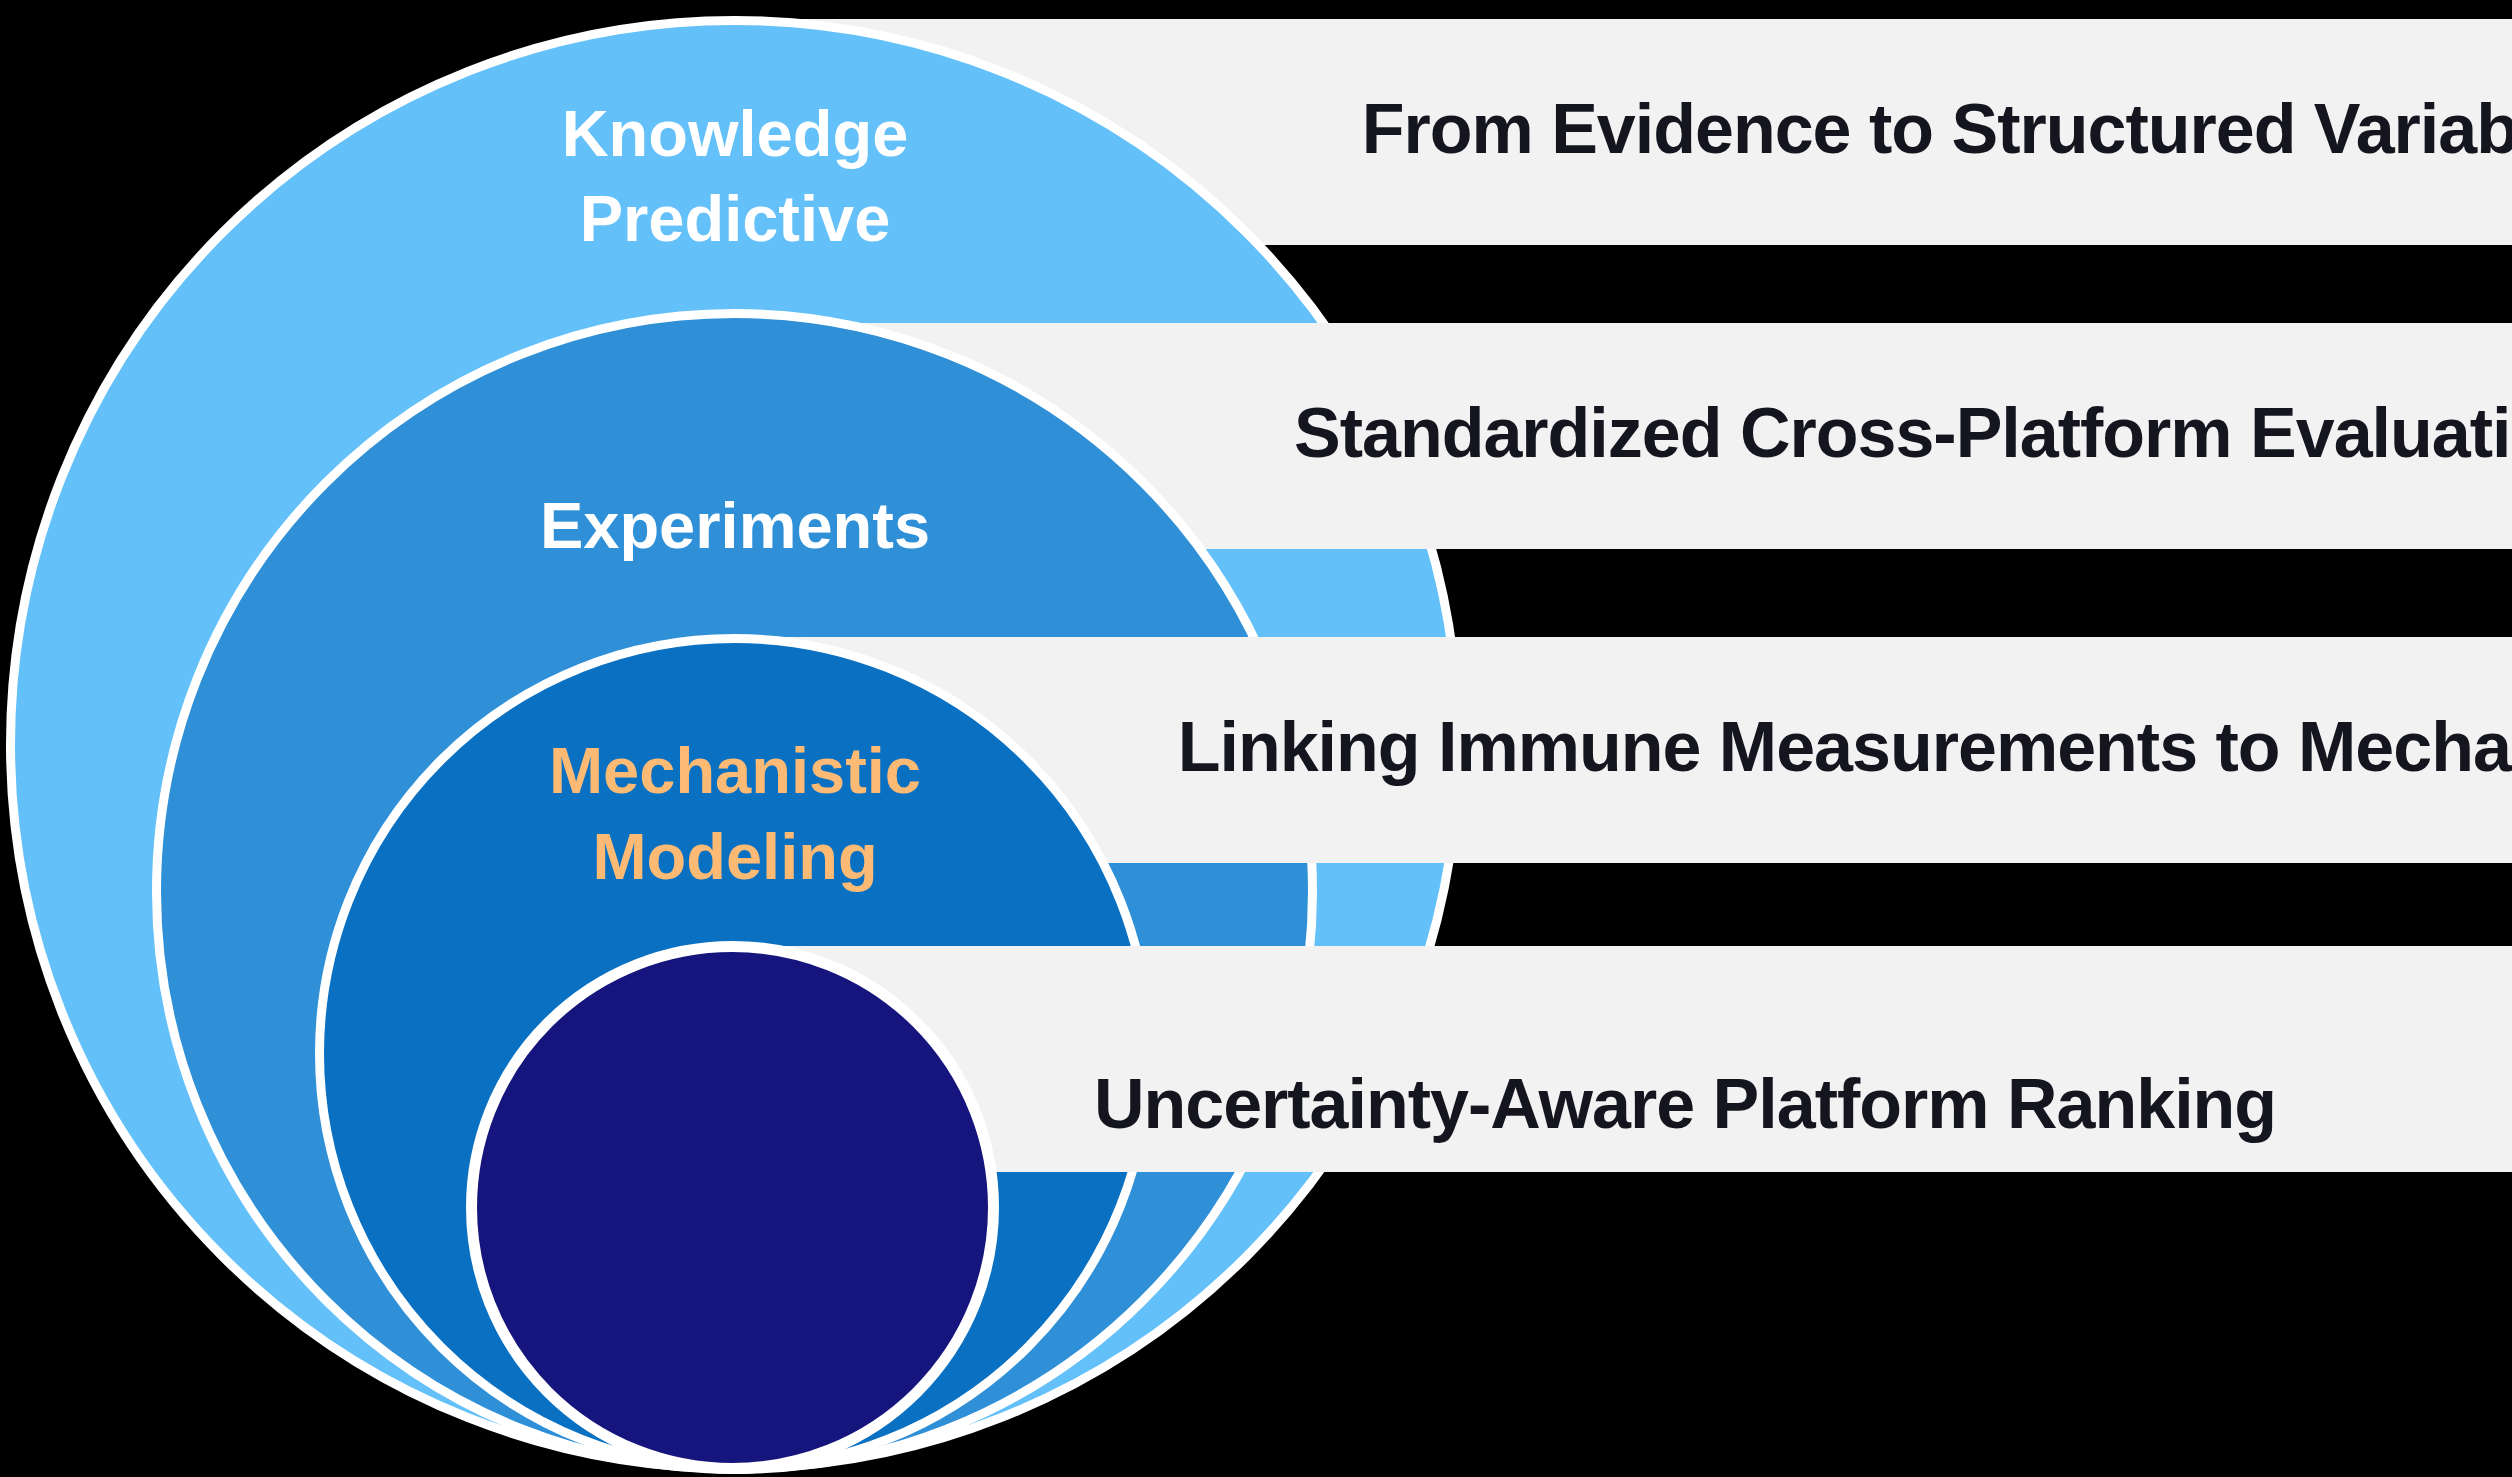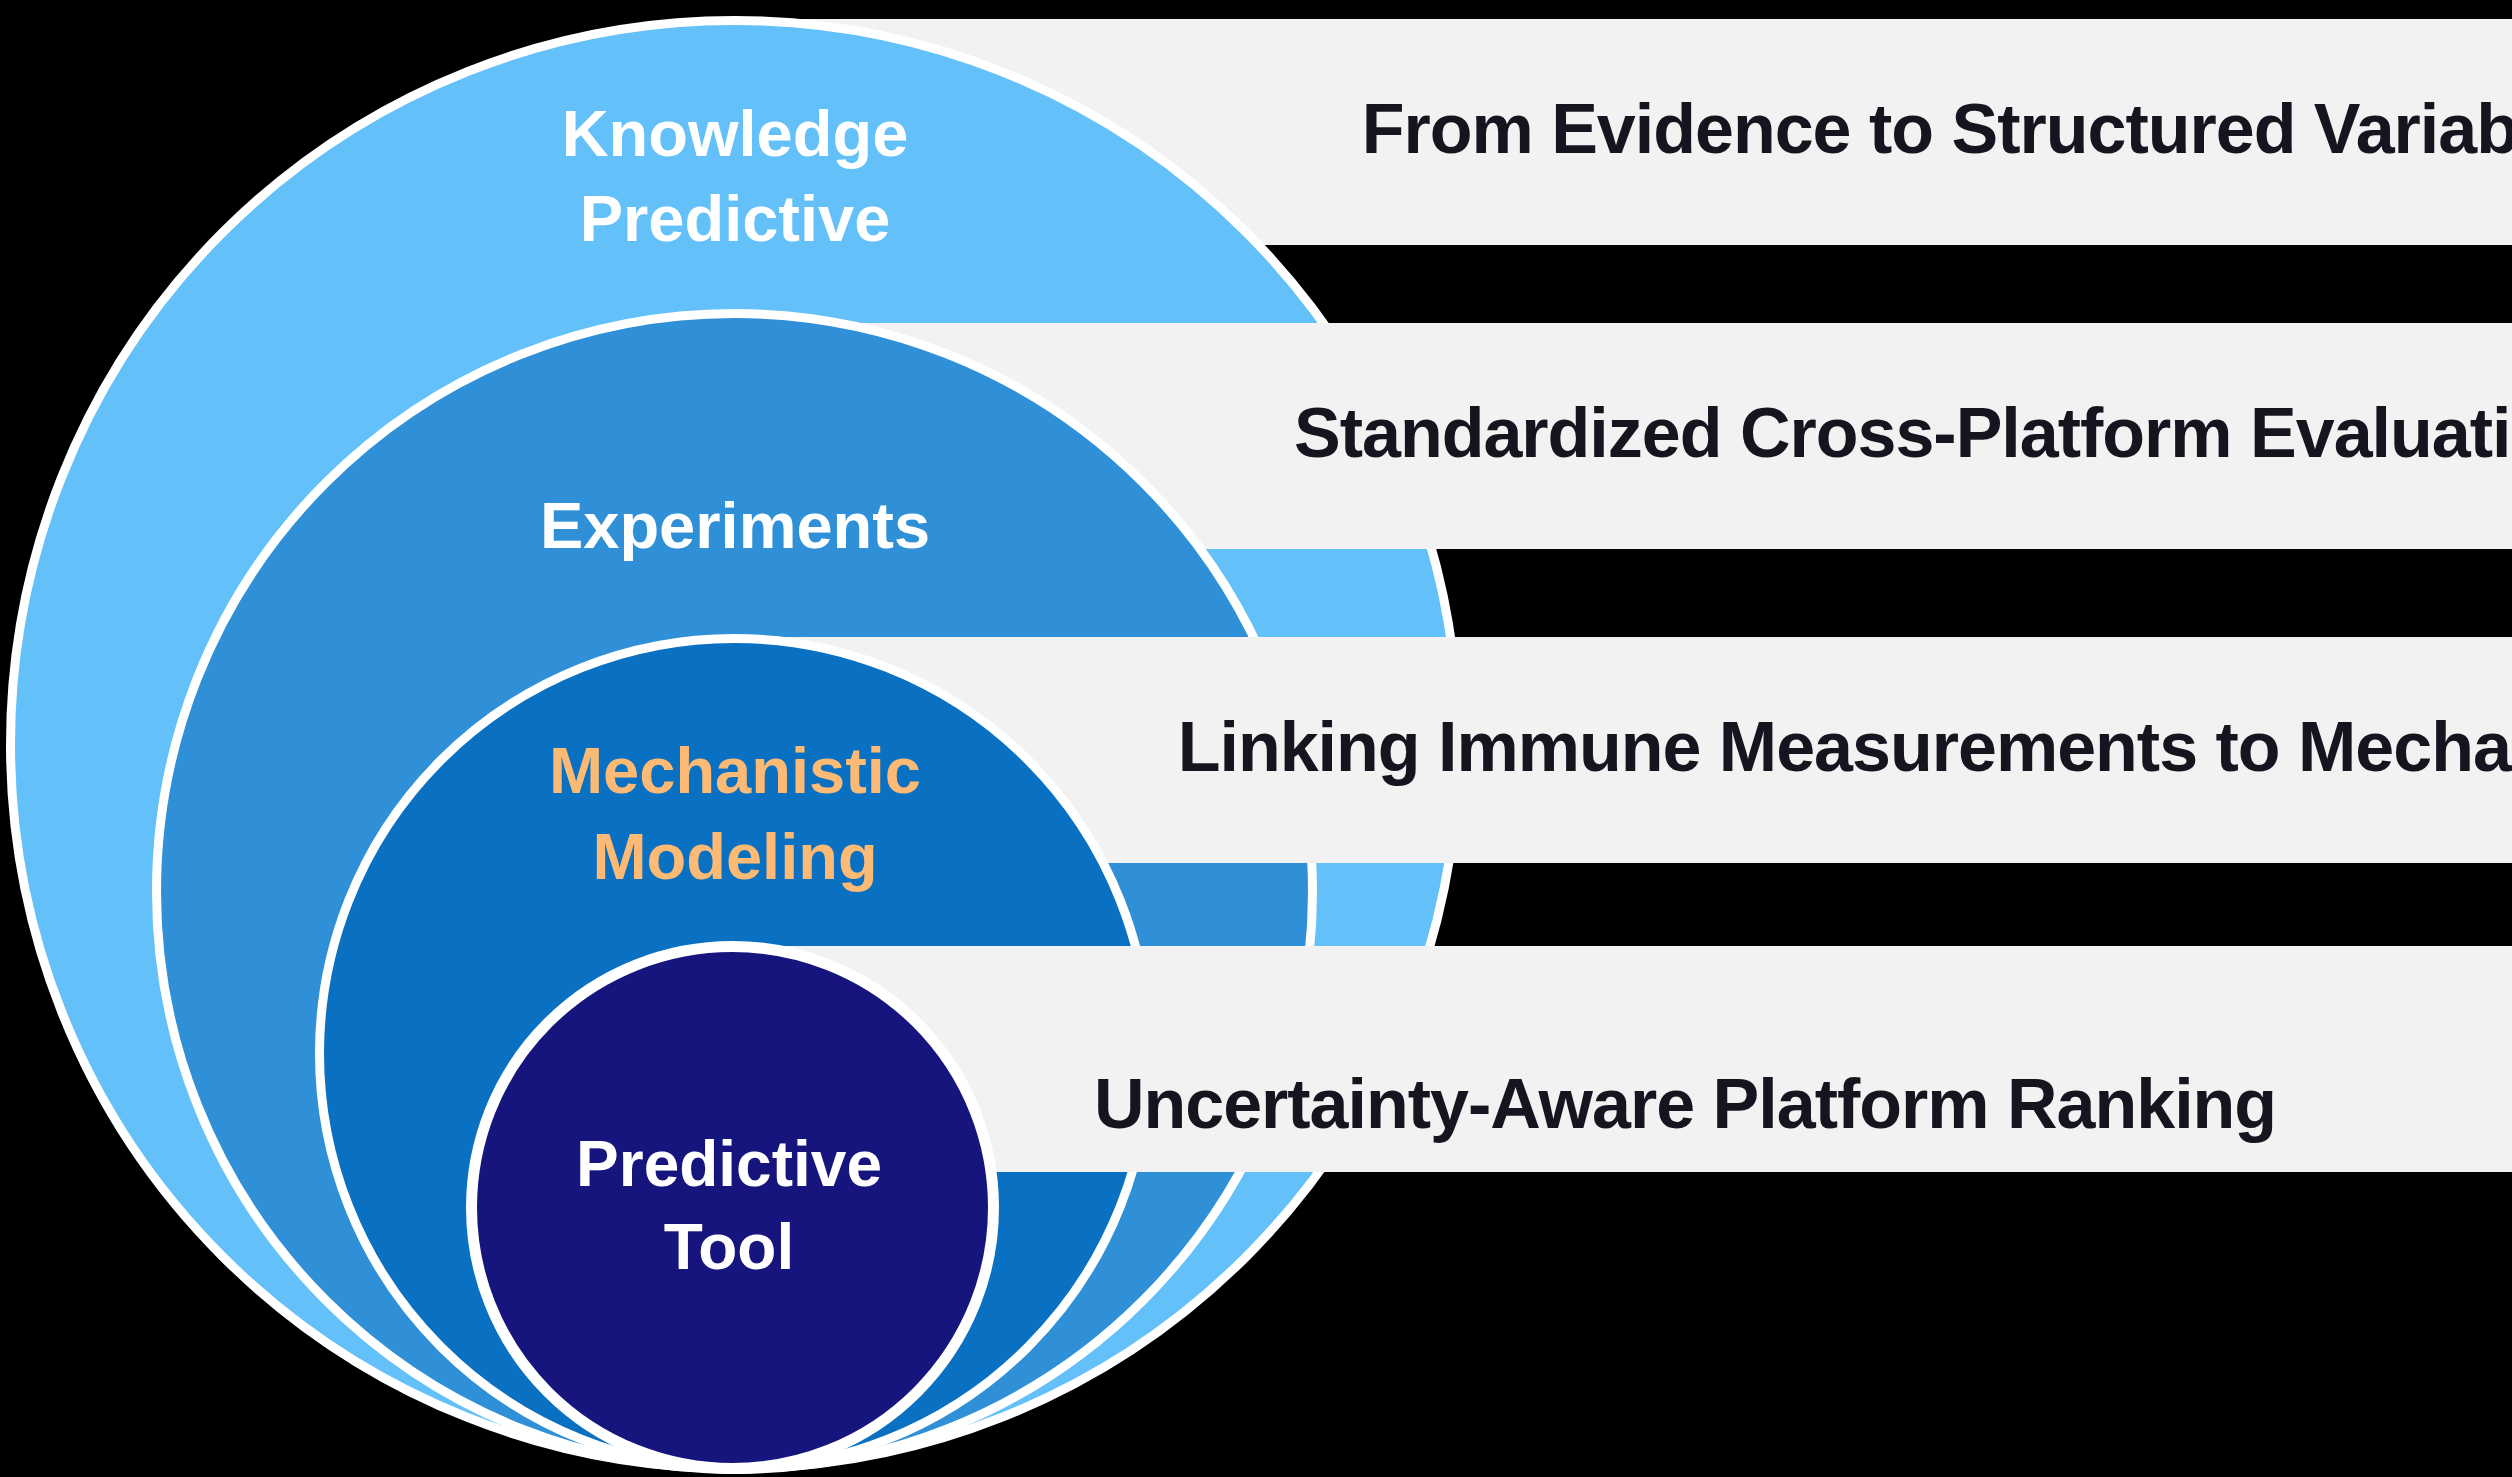--- a/index.html
+++ b/index.html
@@ -86,16 +86,15 @@
   <div class="bar bar3" style="background-color: rgb(242, 242, 242);">
     <span class="bar-label bl3" style="color: rgb(20, 21, 31);">Linking Immune Measurements to Mechanism</span>
   </div>
   <div class="circle c3" style="background-color: rgb(10, 112, 194); border-color: rgb(255, 255, 255);"></div>
   <div class="circle-label cl3" style="color: #fdba74;">Mechanistic Modeling</div>
 
   <div class="bar bar4" style="background-color: rgb(242, 242, 242);">
     <span class="bar-label bl4" style="color: rgb(20, 21, 31); margin-top: 48px;">Uncertainty-Aware Platform Ranking</span>
   </div>
   <div class="circle c4" style="background-color: rgb(21, 21, 125); border-color: rgb(255, 255, 255);"></div>
-  <div class="circle-label cl4" style="color: rgb(255, 255, 255);">Predictive Tool</div>
 
 </div>
 
 
 </body></html>

